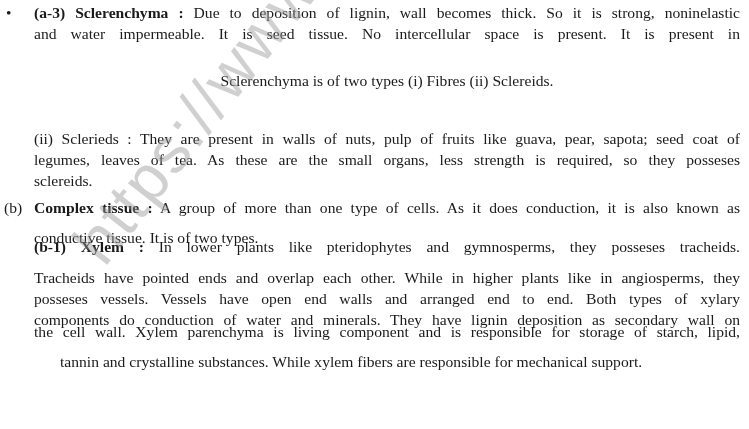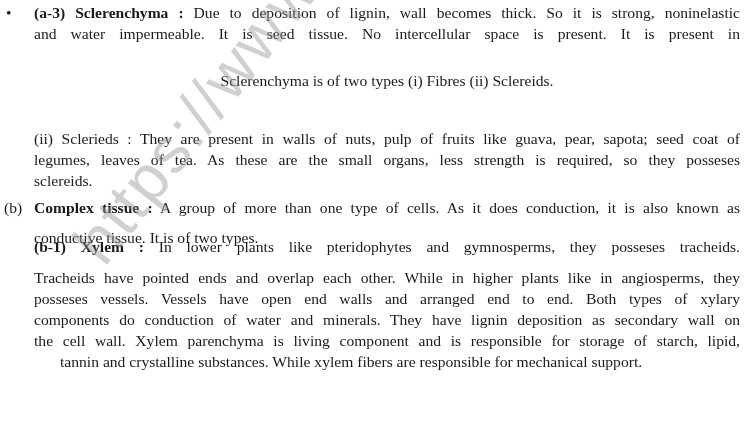--- a/index.html
+++ b/index.html
@@ -48,17 +48,17 @@
     <b>Complex tissue :</b><span> A group of more than one type of cells. As it does conduction, it is also known as</span>
   </div>
   <div class="line" style="top:228px;">conductive tissue. It is of two types.</div>
 
   <div class="line just" style="top:237px;">
     <b>(b-1) Xylem :</b><span> In lower plants like pteridophytes and gymnosperms, they posseses tracheids.</span>
   </div>
   <div class="line just" style="top:268px;">Tracheids have pointed ends and overlap each other. While in higher plants like in angiosperms, they</div>
   <div class="line just" style="top:289px;">posseses vessels. Vessels have open end walls and arranged end to end. Both types of xylary</div>
   <div class="line just" style="top:310px;">components do conduction of water and minerals. They have lignin deposition as secondary wall on</div>
-  <div class="line just" style="top:331px;">the cell wall. Xylem parenchyma is living component and is responsible for storage of starch, lipid,</div>
+  <div class="line just" style="top:322px;">the cell wall. Xylem parenchyma is living component and is responsible for storage of starch, lipid,</div>
   <div class="line" style="top:352px;margin-left:26px;">tannin and crystalline substances. While xylem fibers are responsible for mechanical support.</div>
 
   <div class="watermark" style="left:58px; top:232px;">https://www</div>
 </div>
 
 </body></html>

